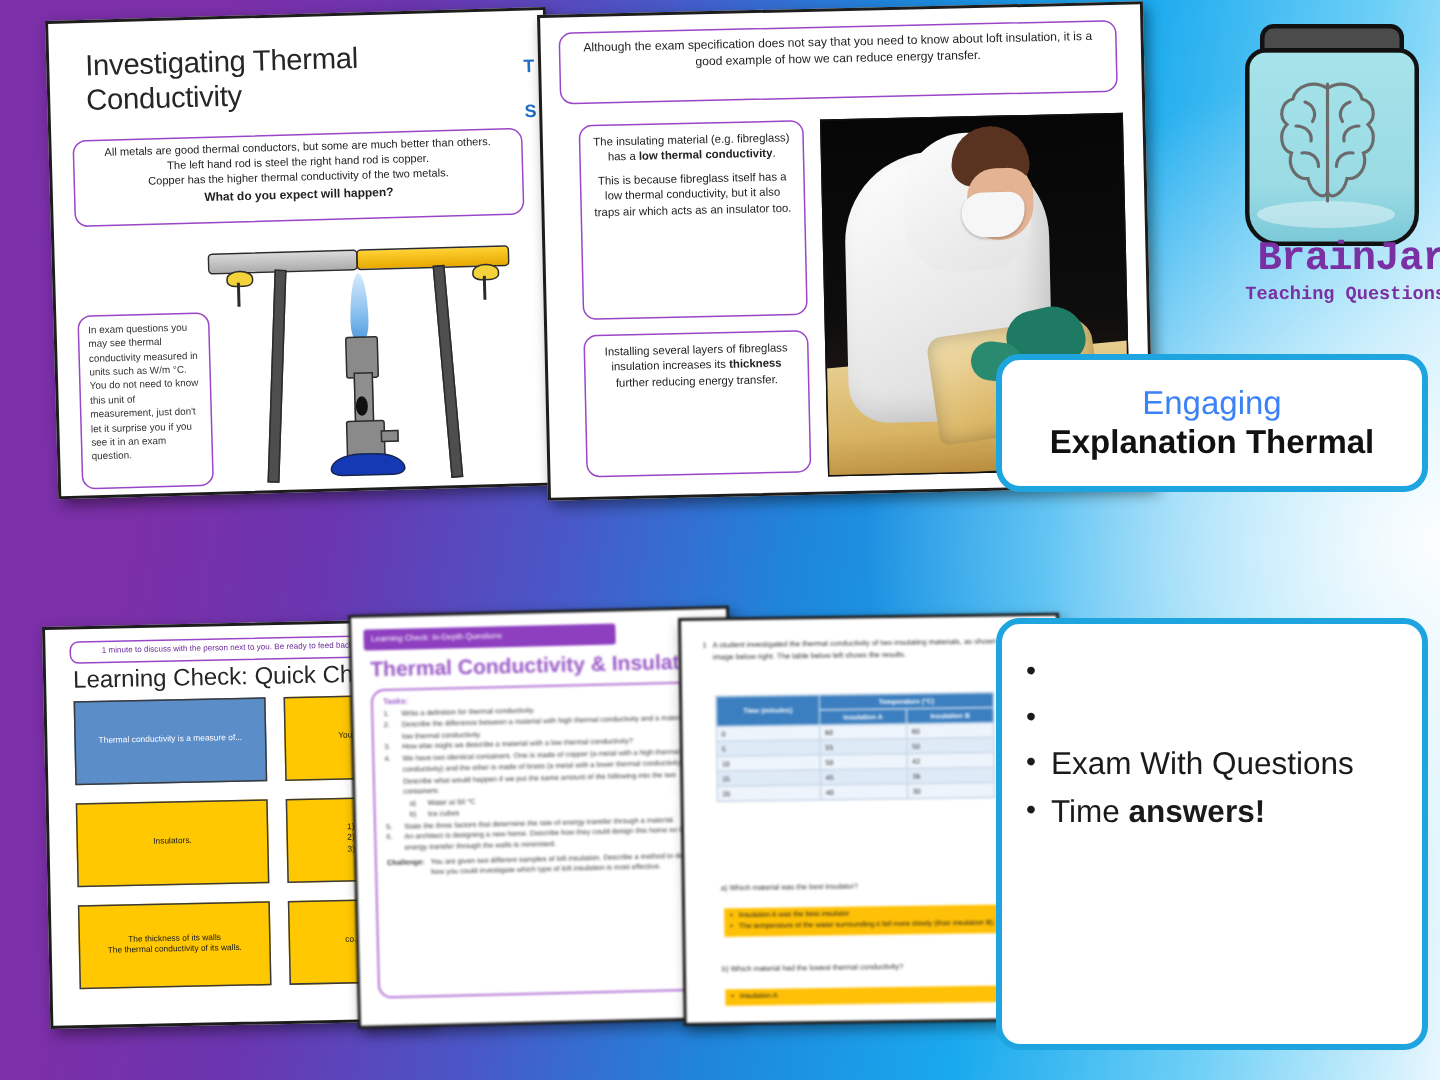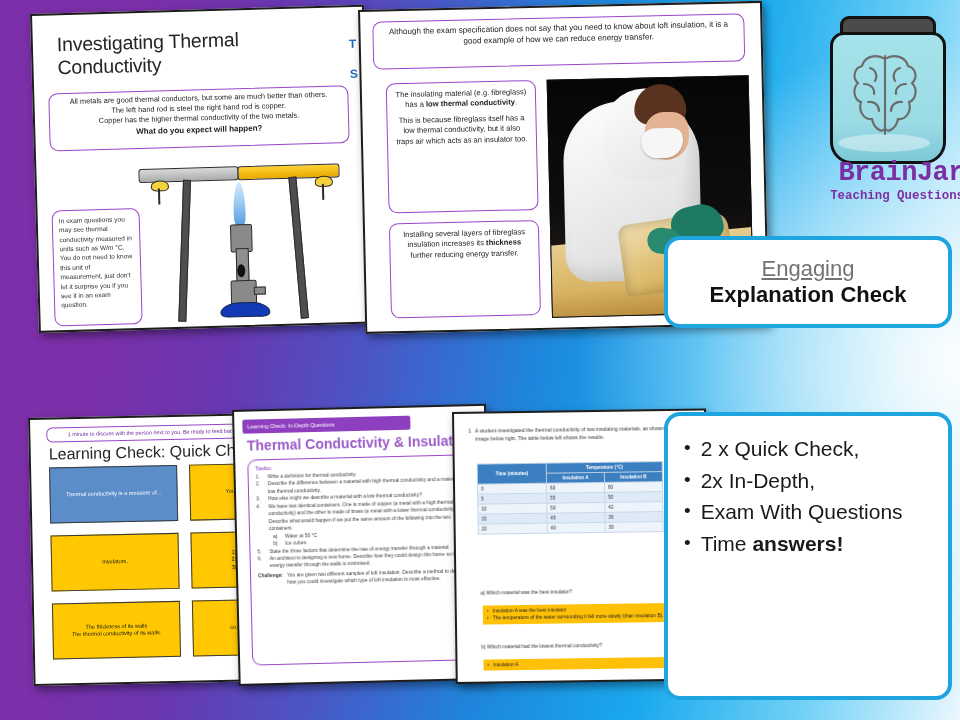--- a/index.html
+++ b/index.html
@@ -104,21 +104,21 @@
   .jar-lid{position:absolute;left:36px;top:10px;width:90px;height:24px;background:#4b4b4b;border:3px solid #111;border-radius:9px;}
   .jar-body{position:absolute;left:26px;top:26px;width:110px;height:126px;border:3.5px solid #111;border-radius:14px 14px 22px 22px;
     background:linear-gradient(#a6e3ea,#9adbe4 70%,#7cc9d8);}
   .jar-shine{position:absolute;left:34px;top:128px;width:92px;height:18px;background:rgba(255,255,255,.42);border-radius:50%;}
   .brain{position:absolute;left:46px;top:44px;width:70px;height:90px;}
   .logo-name{position:absolute;left:0;right:0;top:152px;font-size:27px;font-weight:700;color:#7A2FA3;letter-spacing:-.5px;}
   .logo-sub{position:absolute;left:0;right:0;top:183px;font-size:12.4px;font-weight:700;color:#7A2FA3;}
   
   .callout{position:absolute;background:#fff;border:4px solid #1EA5E0;border-radius:16px;box-sizing:border-box;}
   #cal1{left:664px;top:236px;width:288px;height:92px;display:flex;flex-direction:column;align-items:center;justify-content:center;}
-  #cal1 .l1{font-size:22px;color:#737373;line-height:1.18;text-decoration:underline;}
+  #cal1 .l1{font-size:22px;color:#3b82f6;line-height:1.18;}
   #cal1 .l2{font-size:22px;font-weight:700;color:#111;line-height:1.18;}
   #cal2{left:664px;top:412px;width:288px;height:288px;padding:14px 16px 10px 16px;}
   #cal2 .head{font-size:23px;font-weight:700;color:#111;margin-bottom:4px;}
   .bullet-row{display:flex;align-items:flex-start;gap:10px;font-size:21px;color:#1a1a1a;line-height:1.22;margin-top:6px;}
   .bullet-row .dot{font-size:19px;line-height:1.3;}
   .bullet-row b{font-weight:700;text-align:center;}
 </style>
 </head>
 <body>
 
@@ -324,31 +324,29 @@
         <path d="M56 34 C50 34,45 38,46 44"></path>
         <path d="M52 52 C46 51,41 55,41 61"></path>
       </g>
     </svg>
     <div class="logo-name">BrainJar</div>
     <div class="logo-sub">Teaching Questions</div>
   </div>
 
   <div class="callout" id="cal1">
     <div class="l1">Engaging</div>
-    <div class="l2">Explanation Check</div>
+    <div class="l2">Explanation Thermal</div>
   </div>
 
   <div class="callout" id="cal2">
     <div class="bullet-row">
       <span class="dot">•</span>
-      <span>2 x Quick Check,</span>
     </div>
     <div class="bullet-row">
       <span class="dot">•</span>
-      <span>2x In-Depth,</span>
     </div>
     <div class="bullet-row">
       <span class="dot">•</span>
       <span>Exam With Questions</span>
     </div>
     <div class="bullet-row">
       <span class="dot">•</span>
       <span><span>Time </span><b>answers!</b></span>
     </div>
   </div>

